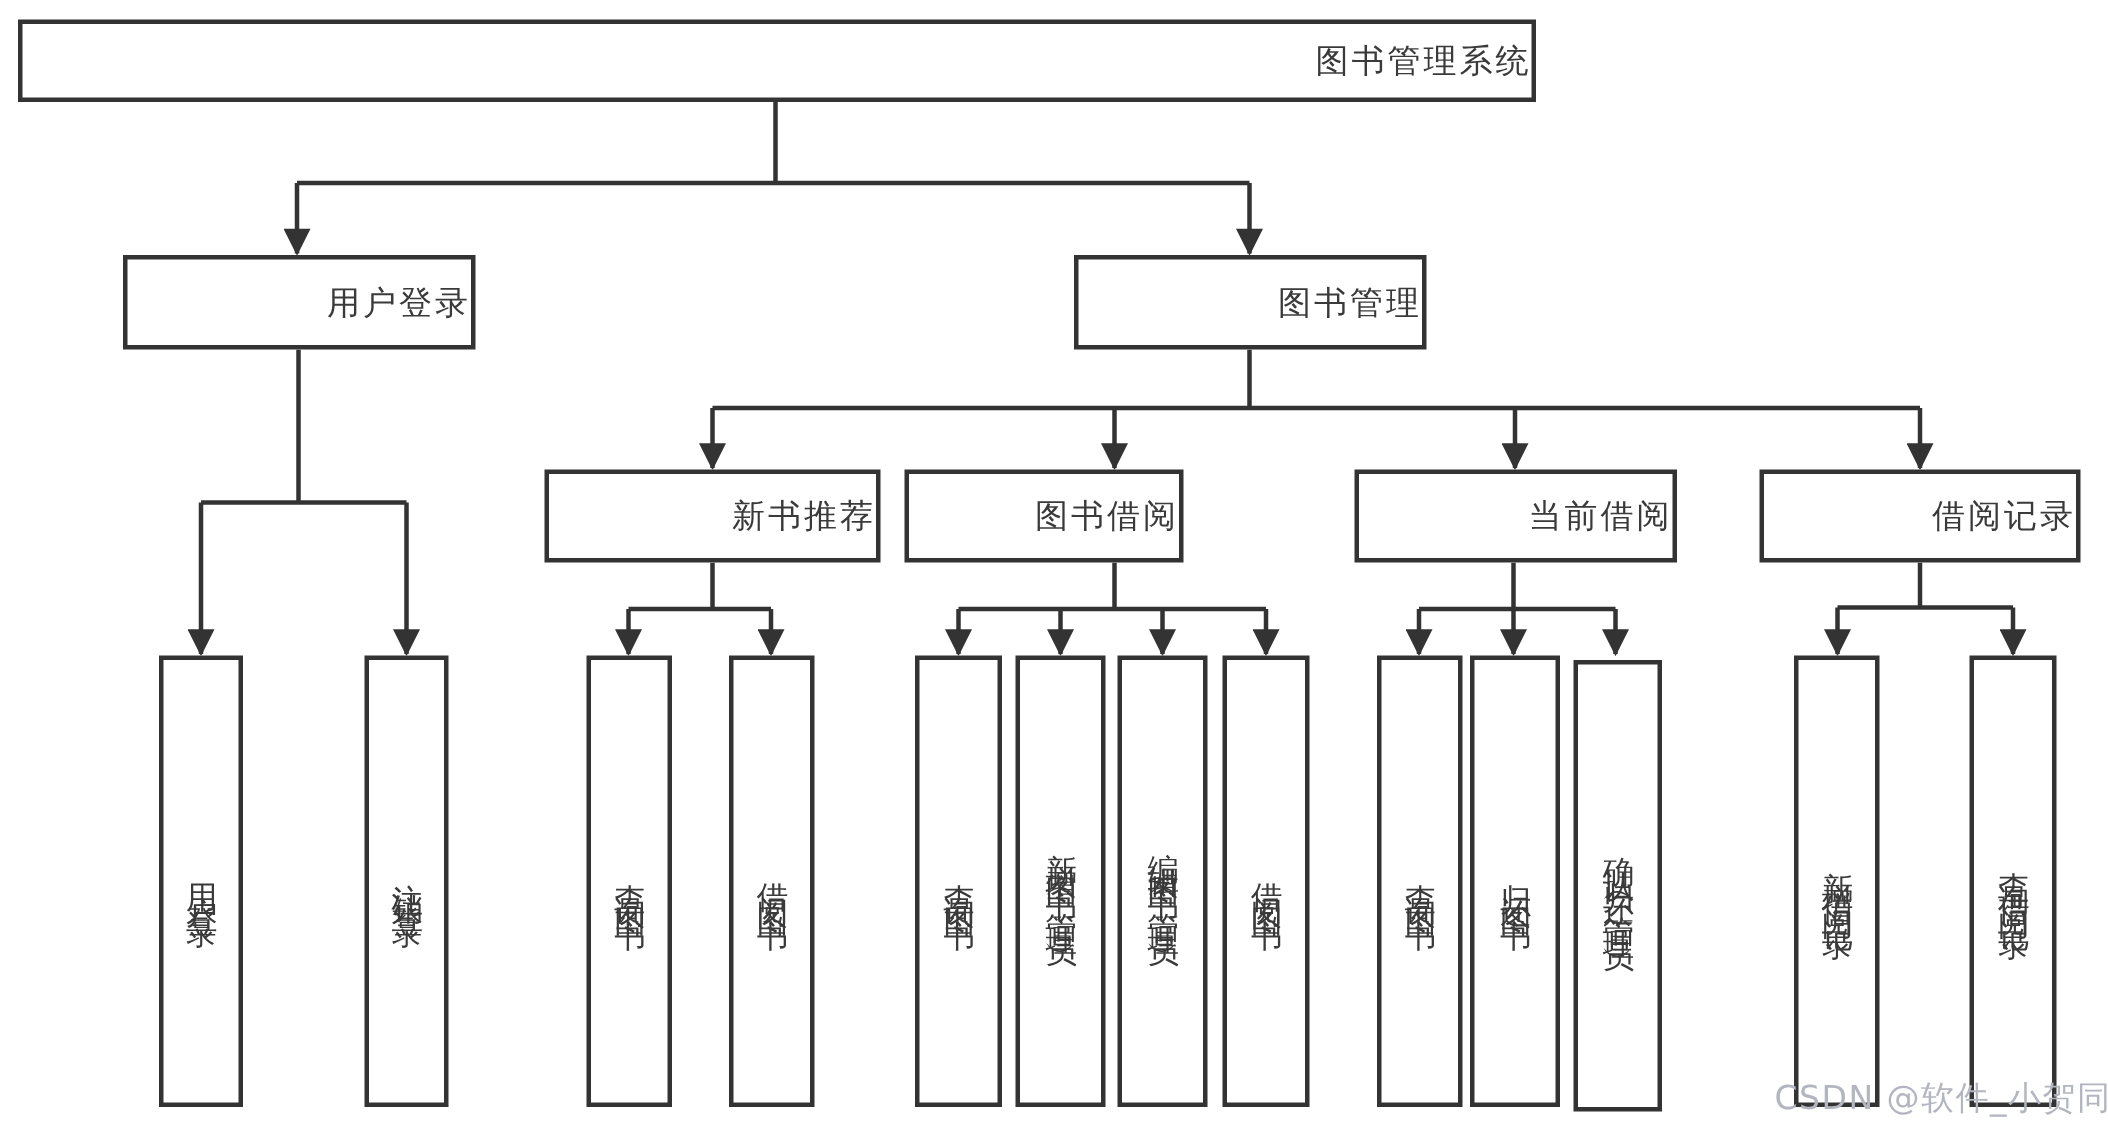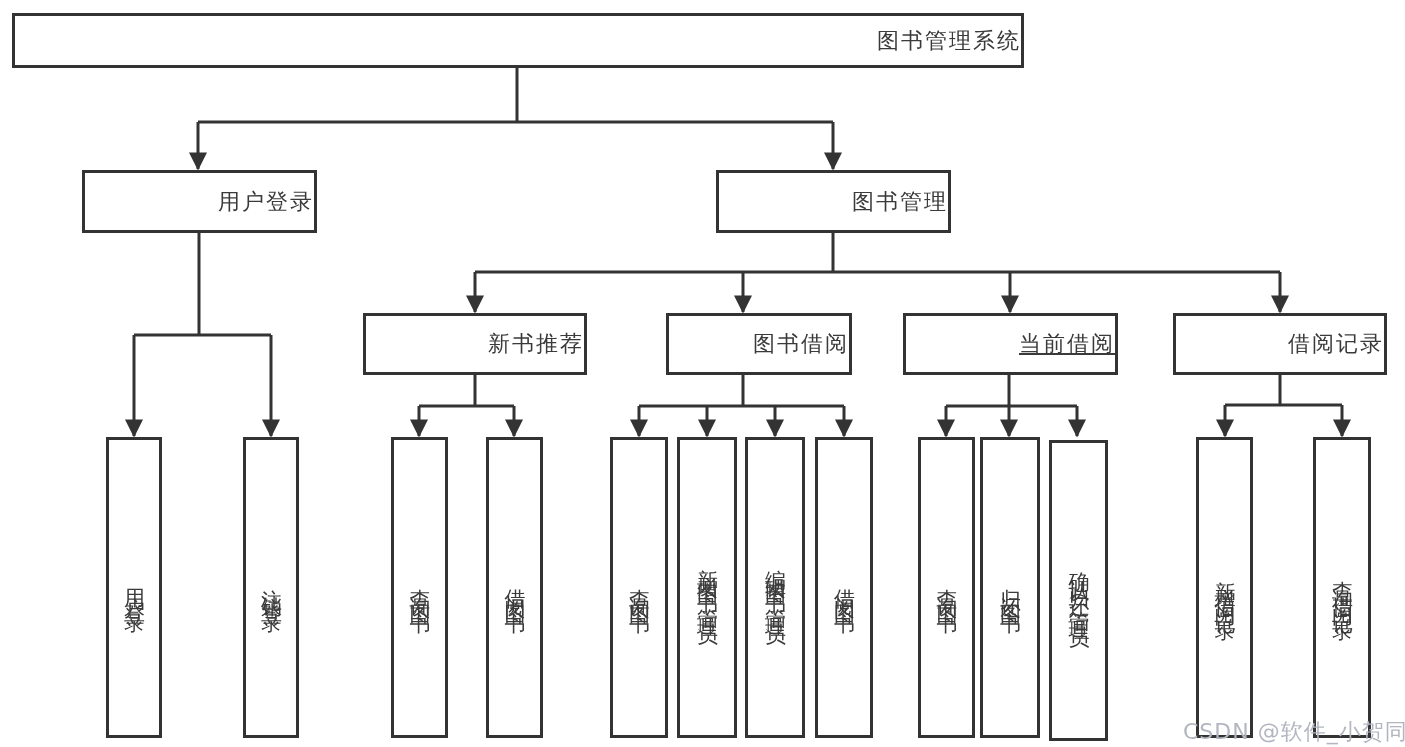--- a/index.html
+++ b/index.html
@@ -129,24 +129,24 @@
   <div class="hbox" style="left:82px; top:170px; width:235px; height:63px;">
     <span>用户登录</span>
   </div>
   <div class="hbox" style="left:363px; top:313px; width:224px; height:62px;">
     <span>新书推荐</span>
   </div>
 
   <div class="hbox" style="left:716px; top:170px; width:235px; height:63px;">
     <span>图书管理</span>
   </div>
-  <div class="hbox" style="left:666px; top:313px; width:186px; height:62px;padding-left:40px;">
+  <div class="hbox" style="left:603px; top:313px; width:186px; height:62px;padding-left:40px;">
     <span>图书借阅</span>
   </div>
-  <div class="hbox" style="left:903px; top:313px; width:215px; height:62px;text-decoration:underline;">
+  <div class="hbox" style="left:903px; top:313px; width:215px; height:62px;">
     <span>当前借阅</span>
   </div>
   <div class="hbox" style="left:1173px; top:313px; width:214px; height:62px;">
     <span>借阅记录</span>
   </div>
 
   <div class="vbox" style="left:106px; width:56px;">
     <span class="vtext">用户登录</span>
   </div>
   <div class="vbox" style="left:243px; width:56px;">

